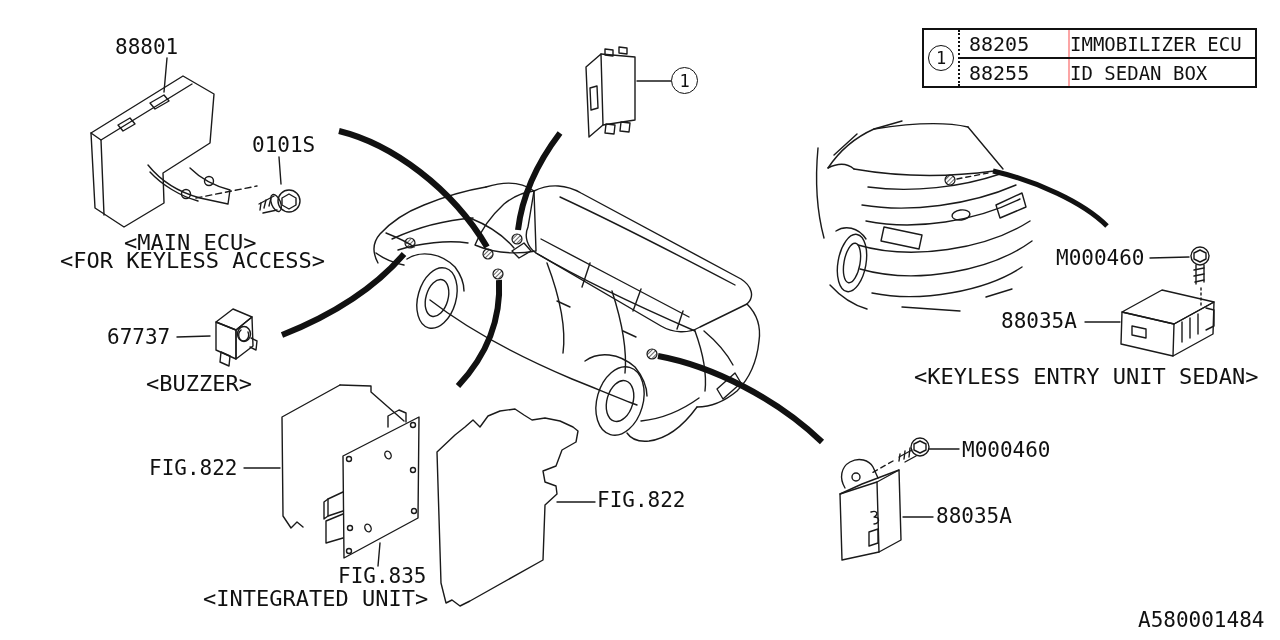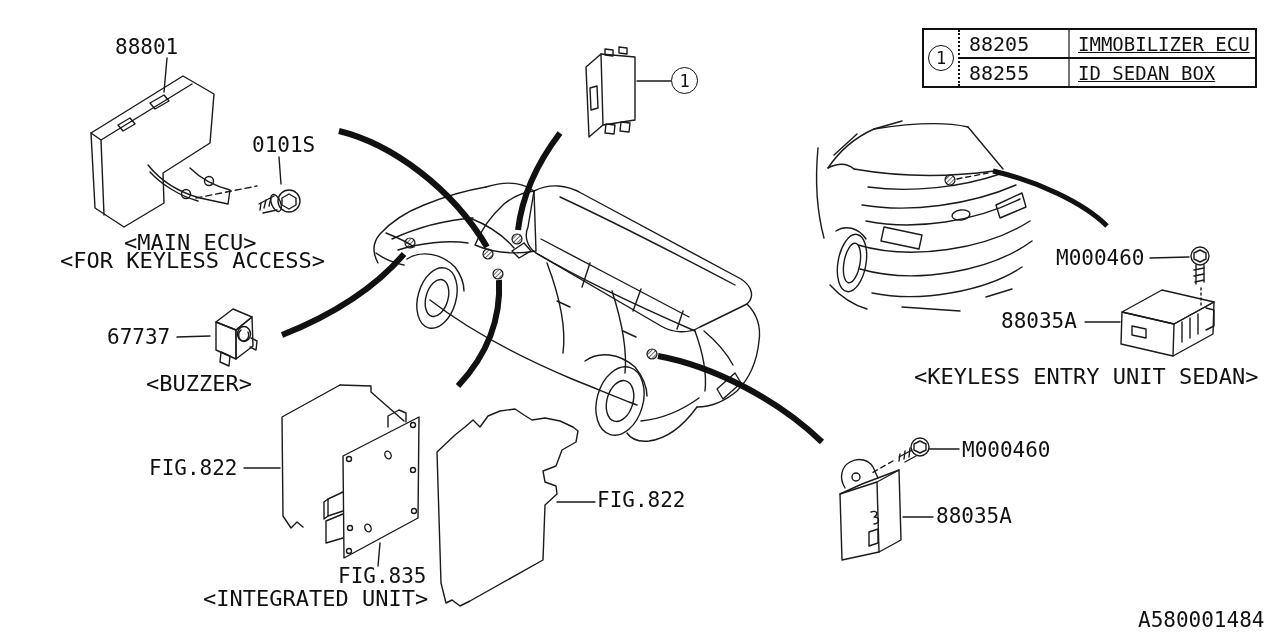--- a/index.html
+++ b/index.html
@@ -12,23 +12,23 @@
               border:1.7px solid #111;border-radius:50%;display:flex;
               align-items:center;justify-content:center;font-size:17px;background:#fff;}
   .legend{position:absolute;left:922px;top:28px;width:335px;height:60px;
           box-sizing:border-box;border:2px solid #111;display:flex;background:#fff;}
   .legend-refcol{width:36px;box-sizing:border-box;border-right:2px dotted #111;
                  display:flex;align-items:center;justify-content:center;}
   .legend-refcol .ref-circle{position:static;width:26px;height:26px;}
   .legend-rows{flex:1;display:flex;flex-direction:column;}
   .legend-row{flex:1;display:flex;align-items:stretch;}
   .legend-row.second{border-top:2px solid #111;justify-content:space-between;}
-  .legend-pn{width:110px;box-sizing:border-box;border-right:2px solid #737373;
+  .legend-pn{width:110px;box-sizing:border-box;border-right:2px solid #fca5a5;
              display:flex;align-items:center;padding-left:9px;font-size:20px;}
-  .legend-nm{flex:1;display:flex;align-items:center;padding-left:8px;font-size:19px;text-decoration:underline;}
+  .legend-nm{flex:1;display:flex;align-items:center;font-size:19px;}
 </style>
 </head>
 <body>
 
 <div class="stage">
 
   <svg class="art" width="1280" height="640" viewBox="0 0 1280 640">
     <defs>
       <pattern id="hatch" width="3" height="3" patternUnits="userSpaceOnUse" patternTransform="rotate(45)">
         <line x1="0" y1="0" x2="0" y2="3" stroke="#1a1a1a" stroke-width="1.3"></line>

